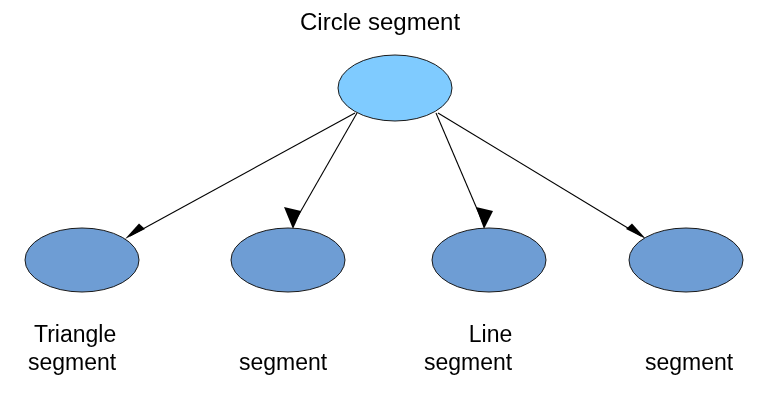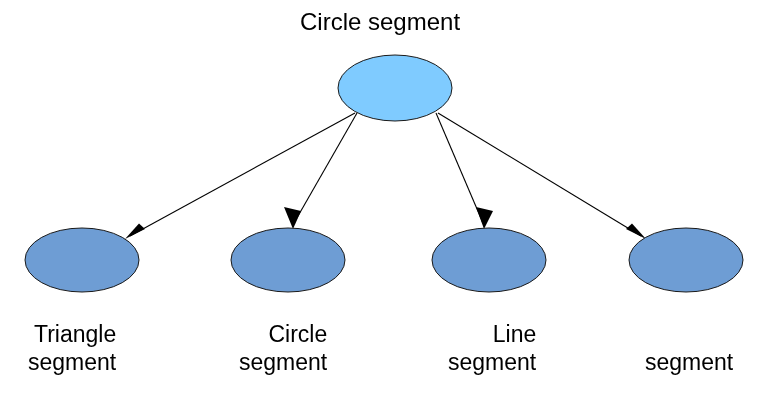--- a/index.html
+++ b/index.html
@@ -93,19 +93,19 @@
       <ellipse class="node-shape" cx="489" cy="260" rx="57" ry="32" fill="#6E9DD4"></ellipse>
       <ellipse class="node-shape" cx="686" cy="260" rx="57" ry="32" fill="#6E9DD4"></ellipse>
     </g>
 
   </svg>
 
   <div class="diagram-title" style="left:300px; top:8px;">Circle segment</div>
 
   <div class="node-label" style="left:28px; top:320px;"><span>Triangle</span><br><span>segment</span></div>
 
-  <div class="node-label" style="left:239px; top:320px;"><span>Circle</span><br><span>segment</span></div>
+  <div class="node-label" style="left:239px; top:320px;"><br><span>segment</span></div>
 
-  <div class="node-label" style="left:448px; top:320px;"><span>Line</span><br><span>segment</span></div>
+  <div class="node-label" style="left:424px; top:320px;"><span>Line</span><br><span>segment</span></div>
 
   <div class="node-label" style="left:645px; top:320px;"><br><span>segment</span></div>
 
 </div>
 
 </body></html>

